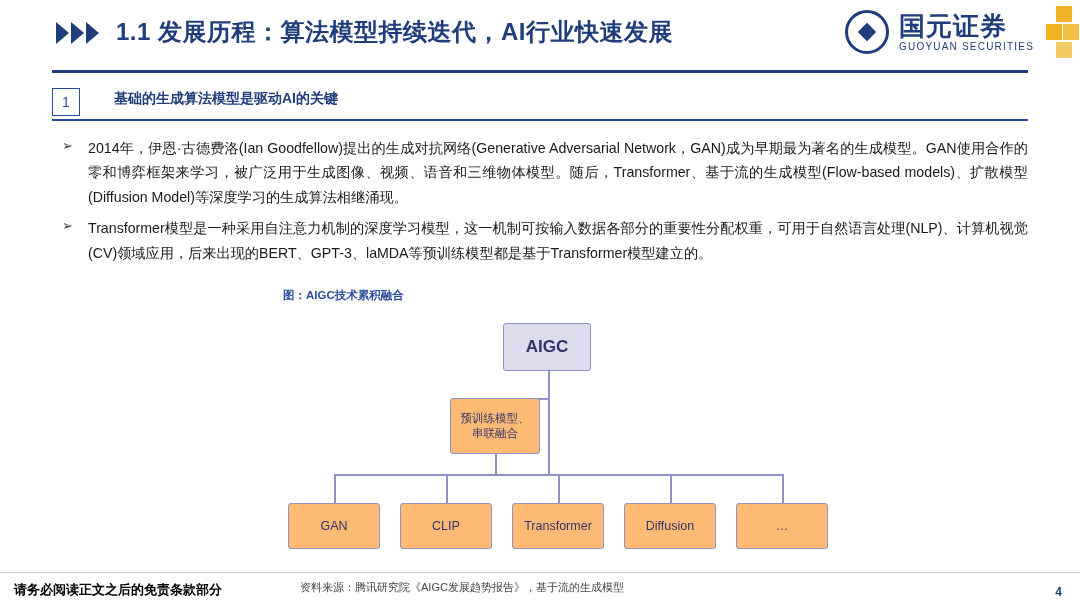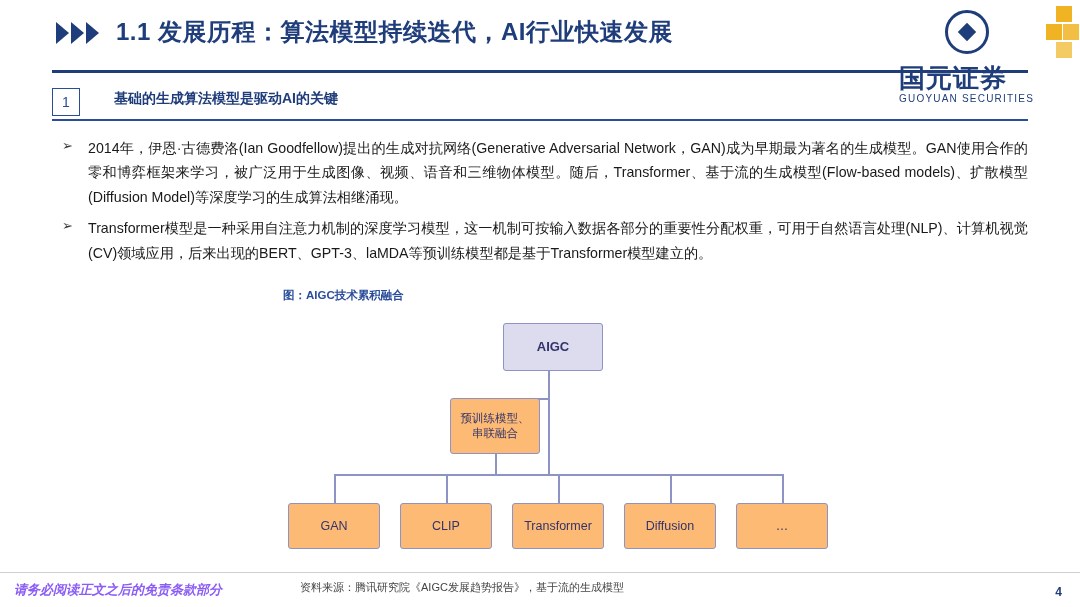--- a/index.html
+++ b/index.html
@@ -62,21 +62,20 @@
     height: 3px;
     background: #1f3d7a;
   }
   .logo-wrap {
     position: absolute;
     right: 46px;
     top: 10px;
     display: flex;
     align-items: center;
     gap: 10px;
-    flex-direction: column;
   }
   .logo-mark {
     width: 44px;
     height: 44px;
     border-radius: 50%;
     border: 3px solid #1f3d7a;
     position: relative;
     box-sizing: border-box;
   }
   .logo-mark::after {
@@ -214,23 +213,23 @@
     display: flex;
     align-items: center;
     justify-content: center;
     text-align: center;
     color: #33336b;
     line-height: 1.3;
   }
   .node-aigc {
     left: 233px;
     top: 35px;
-    width: 100px;
+    width: 88px;
     height: 48px;
-    font-size: 13px;
+    font-size: 17px;
     font-weight: bold;
     background: #dcdcee;
   }
   .node-pre {
     left: 180px;
     top: 110px;
     width: 90px;
     height: 56px;
     font-size: 11.5px;
     padding: 0 4px;
@@ -285,22 +284,21 @@
     width: 1080px;
     height: 1px;
     background: #cfcfcf;
   }
   .footer-note {
     position: absolute;
     left: 14px;
     bottom: 8px;
     font-size: 13px;
     font-weight: bold;
-    color: #8b5cf6;
-    font-style: italic;
+    color: #000000;
   }
   .page-num {
     position: absolute;
     right: 18px;
     bottom: 8px;
     font-size: 12px;
     font-weight: bold;
     color: #1f3d7a;
   }
 </style>

